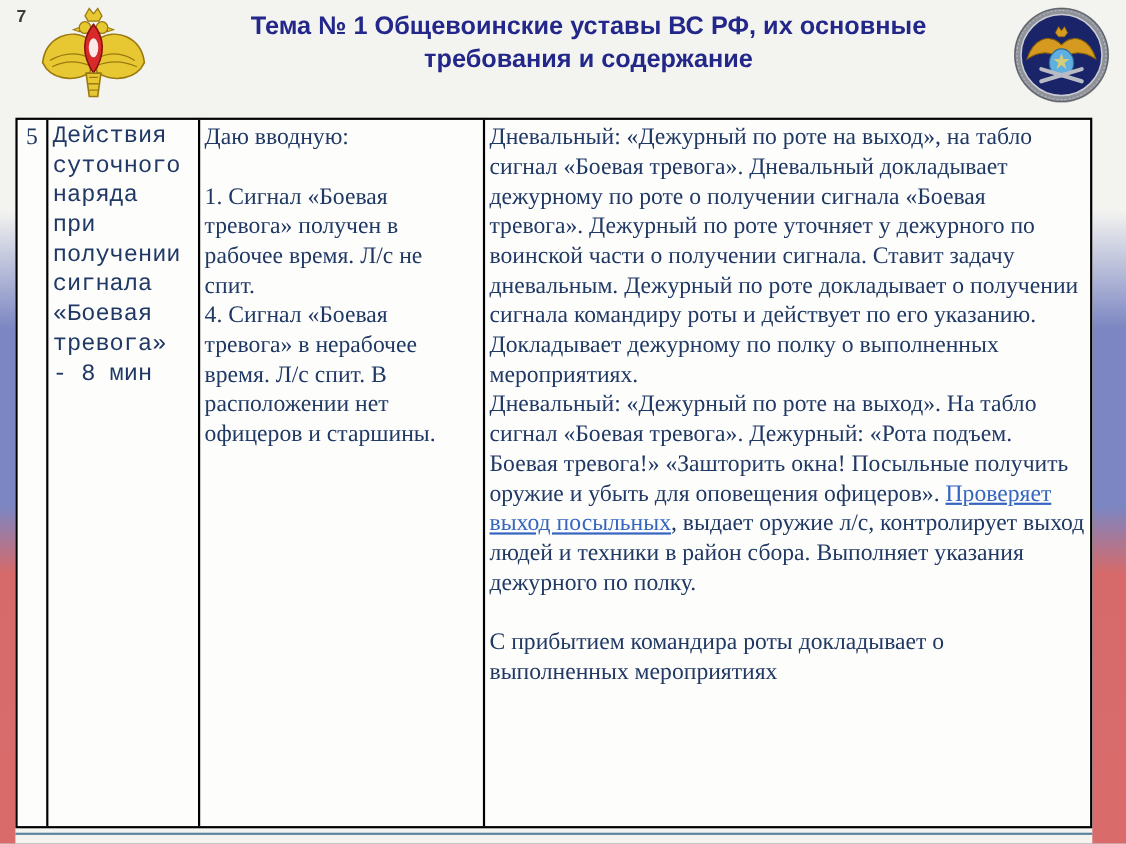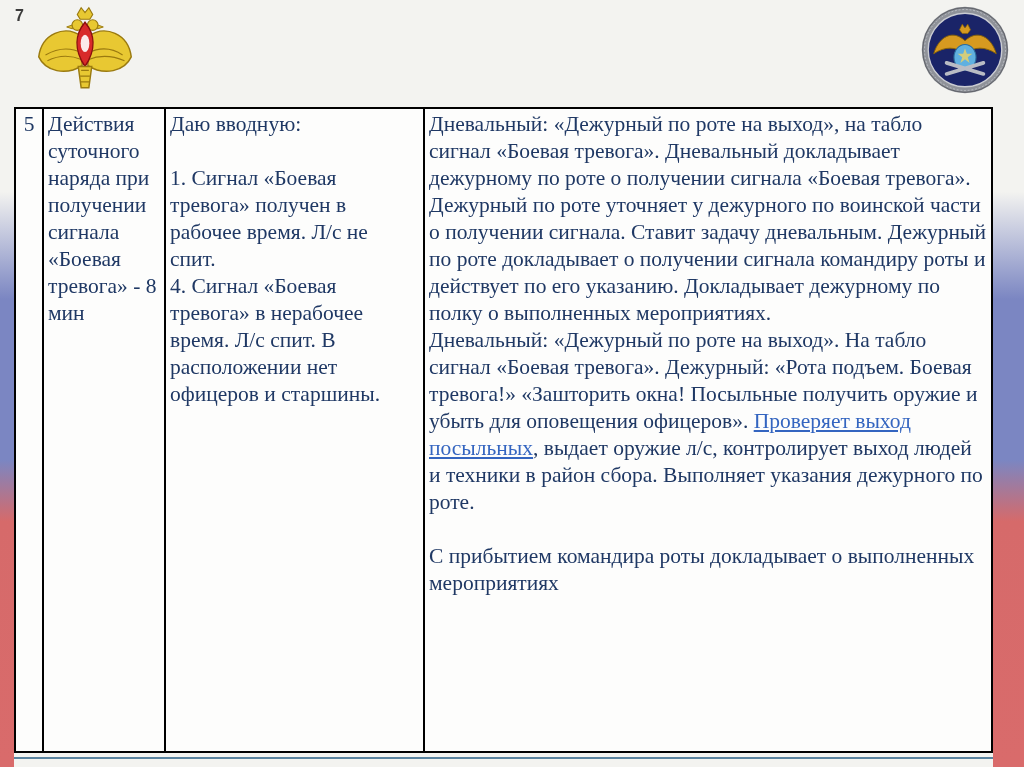--- a/index.html
+++ b/index.html
@@ -35,21 +35,21 @@
     display:flex;flex-direction:row;align-items:stretch;
     font-family:"Liberation Serif","DejaVu Serif",serif;
     font-size:21.5px;line-height:27px;color:#1f3864;
   }
   .cell{
     box-sizing:border-box;overflow:hidden;
     padding:2px 5px 2px 4px;white-space:pre-line;
   }
   .cell + .cell{border-left:2px solid #000;}
   .cell.num{width:26px;flex:none;text-align:center;padding:2px 1px;}
-  .cell.task{width:122px;flex:none;}
+  .cell.task{width:138px;flex:none;font-family:Liberation Mono, monospace;}
   .cell.intro{width:259px;flex:none;}
   .cell.actions{flex:1;}
   .doc-link{color:#3465c0;text-decoration:underline;cursor:pointer;}
   .bottom-line{
     position:absolute;left:14px;top:757px;width:979px;height:2px;
     background:#5b84a0;
   }
 </style>
 </head>
 <body>
@@ -93,29 +93,31 @@
       <path d="M16 54 C22 34 38 28 50 40 C62 28 78 34 84 54 C72 46 60 46 50 54 C40 46 28 46 16 54 Z" fill="#d69a20" stroke="#8a6405" stroke-width="1"></path>
       <path d="M44 28 L47 22 L50 26 L53 22 L56 28 L53 32 L47 32 Z" fill="#d69a20" stroke="#8a6405" stroke-width="0.8"></path>
 
       <ellipse cx="50" cy="58" rx="12" ry="14" fill="#5fb0e0" stroke="#2b6a9a" stroke-width="1.2"></ellipse>
       <path d="M50 48 L52 54 L58 54 L53 58 L55 64 L50 60 L45 64 L47 58 L42 54 L48 54 Z" fill="#e8d26a" opacity="0.85"></path>
 
       <path d="M30 76 L70 64 M30 64 L70 76" stroke="#b9bcc4" stroke-width="4" stroke-linecap="round"></path>
     </svg>
   </span>
 
+  <div class="title">Тема № 1 Общевоинские уставы ВС РФ, их основные
+требования и содержание</div>
 
   <div class="main-table">
     <div class="cell num">5</div>
     <div class="cell task">Действия суточного наряда при получении сигнала «Боевая тревога» - 8 мин</div>
     <div class="cell intro">Даю вводную:
 
 1. Сигнал «Боевая тревога» получен в рабочее время. Л/с не спит.
 4. Сигнал «Боевая тревога» в нерабочее время. Л/с спит. В расположении нет офицеров и старшины.</div>
     <div class="cell actions"><span>Дневальный: «Дежурный по роте на выход», на табло сигнал «Боевая тревога». Дневальный докладывает дежурному по роте о получении сигнала «Боевая тревога». Дежурный по роте уточняет у дежурного по воинской части о получении сигнала. Ставит задачу дневальным. Дежурный по роте докладывает о получении сигнала командиру роты и действует по его указанию. Докладывает дежурному по полку о выполненных мероприятиях.
-Дневальный: «Дежурный по роте на выход». На табло сигнал «Боевая тревога». Дежурный: «Рота подъем. Боевая тревога!» «Зашторить окна! Посыльные получить оружие и убыть для оповещения офицеров». </span><a class="doc-link">Проверяет выход посыльных</a><span>, выдает оружие л/с, контролирует выход людей и техники в район сбора. Выполняет указания дежурного по роте.
+Дневальный: «Дежурный по роте на выход». На табло сигнал «Боевая тревога». Дежурный: «Рота подъем. Боевая тревога!» «Зашторить окна! Посыльные получить оружие и убыть для оповещения офицеров». </span><a class="doc-link">Проверяет выход посыльных</a><span>, выдает оружие л/с, контролирует выход людей и техники в район сбора. Выполняет указания дежурного по полку.
 
 С прибытием командира роты докладывает о выполненных мероприятиях</span></div>
   </div>
 
   <div class="bottom-line"></div>
 
 </div>
 
 </body></html>

